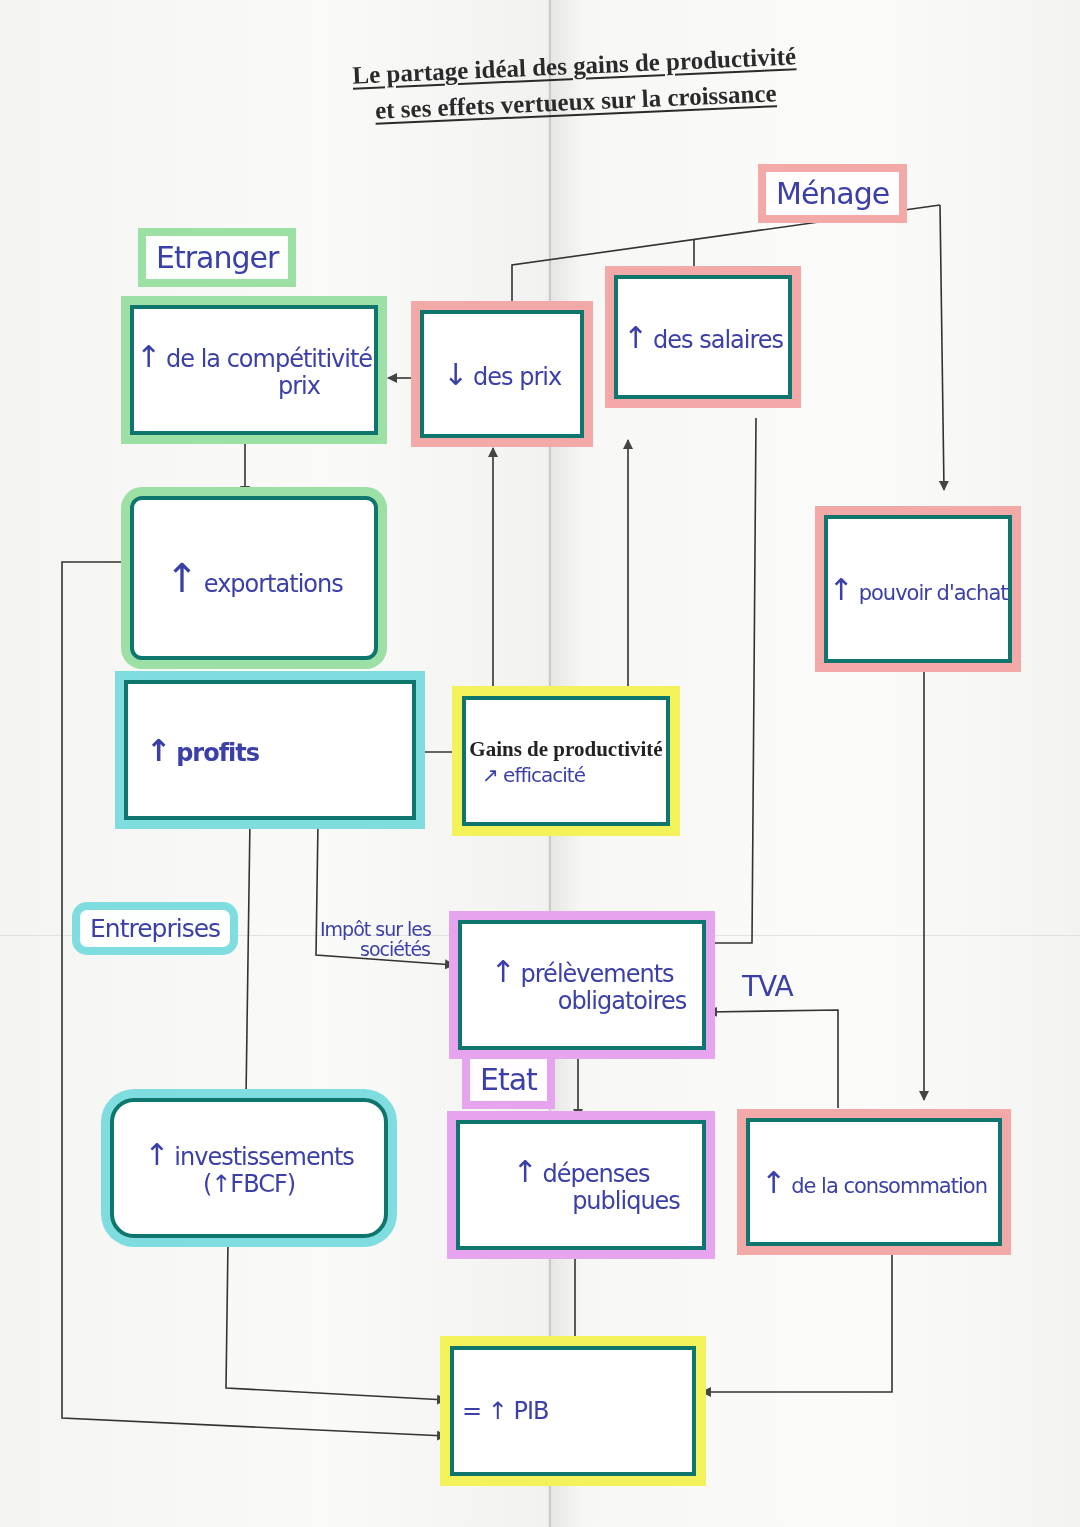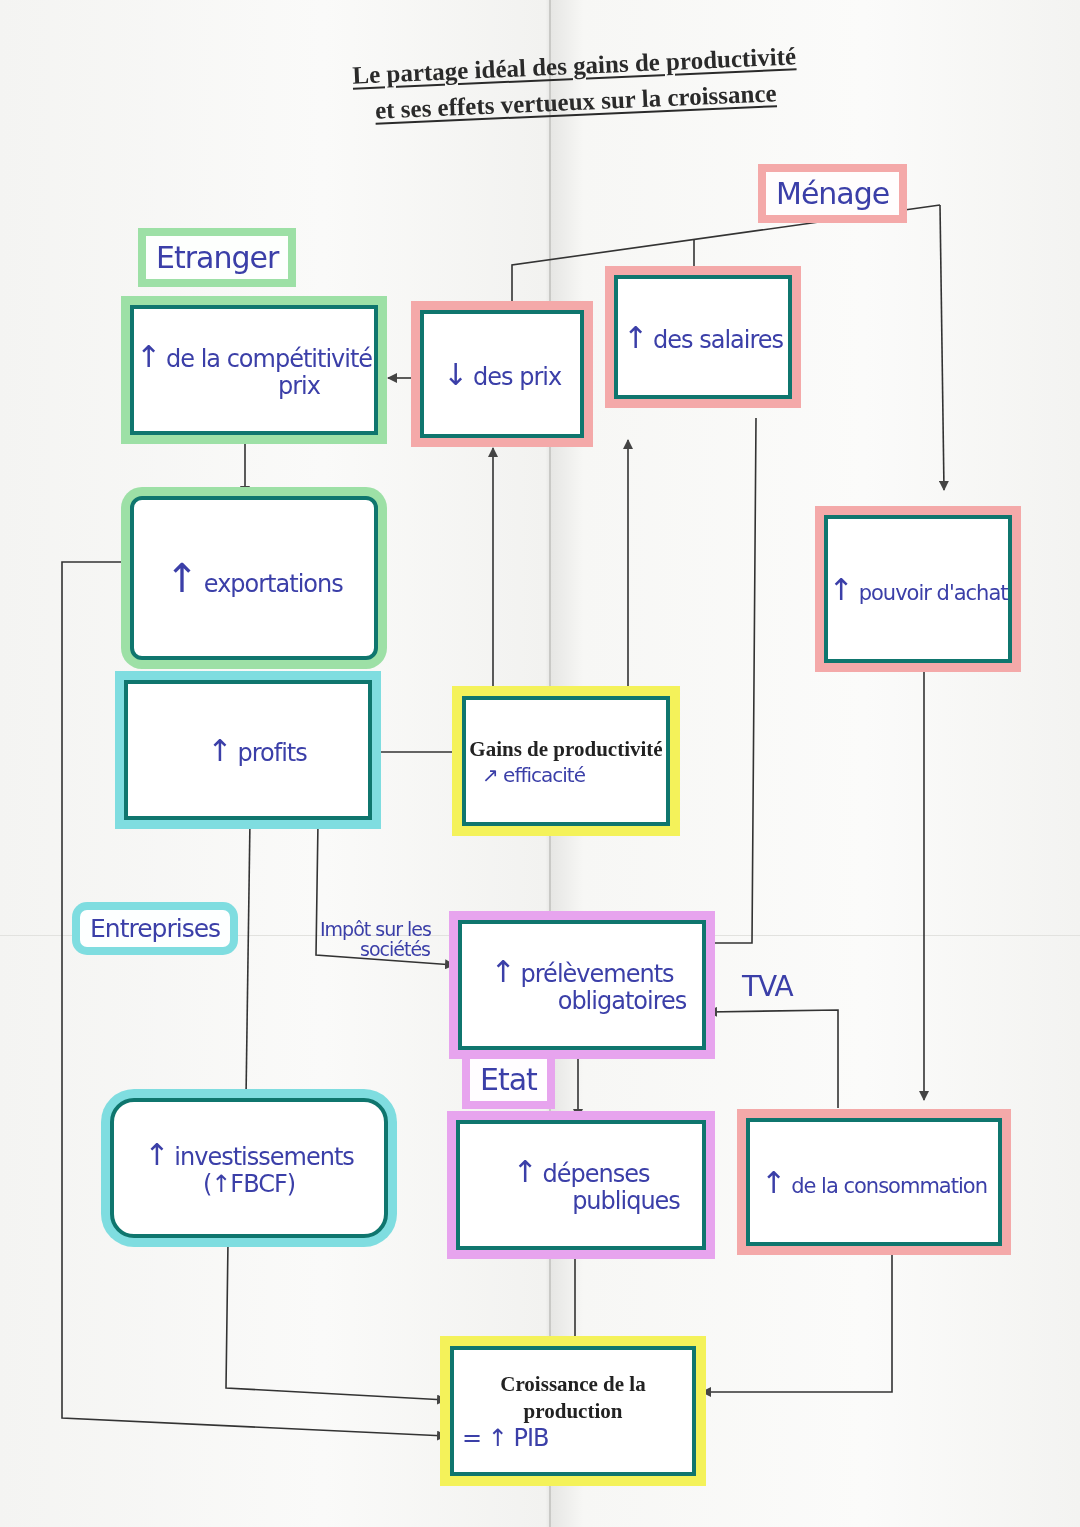--- a/index.html
+++ b/index.html
@@ -137,21 +137,21 @@
 </div>
 
 <div class="box hl-green" style="left:130px;top:496px;width:248px;height:164px;border-radius:12px;">
   <div class="hand"><span class="arr" style="font-size:40px;">↑</span><span>exportations</span></div>
 </div>
 
 <div class="box hl-red" style="left:824px;top:515px;width:188px;height:148px;">
   <div class="hand" style="font-size:21px;"><span class="arr">↑</span><span>pouvoir d'achat</span></div>
 </div>
 
-<div class="box hl-cyan" style="left:124px;top:680px;width:248px;height:140px;justify-content:center;padding-left:18px;">
+<div class="box hl-cyan" style="left:124px;top:680px;width:292px;height:140px;justify-content:flex-start;padding-left:18px;font-weight:bold;">
   <div class="hand"><span class="arr">↑</span><span>profits</span></div>
 </div>
 
 <div class="box hl-yellow" style="left:462px;top:696px;width:208px;height:130px;flex-direction:column;">
   <div class="printed">Gains de productivité</div>
   <div class="hand" style="font-size:20px;align-self:flex-start;margin-left:16px;">↗ efficacité</div>
 </div>
 
 <div class="box hl-purple" style="left:458px;top:920px;width:248px;height:130px;">
   <div class="hand">
@@ -172,21 +172,20 @@
     <span class="arr">↑</span><span>dépenses</span><br>
     <span style="margin-left:90px;">publiques</span>
   </div>
 </div>
 
 <div class="box hl-red" style="left:746px;top:1118px;width:256px;height:128px;">
   <div class="hand" style="font-size:21px;"><span class="arr">↑</span><span>de la consommation</span></div>
 </div>
 
 <div class="box hl-yellow" style="left:450px;top:1346px;width:246px;height:130px;flex-direction:column;">
-  <div class="printed" style="width:160px;">Croissance de la production</div>
   <div class="hand" style="align-self:flex-start;margin-left:8px;">= ↑ PIB</div>
 </div>
 
 <div class="edge-text" style="left:320px;top:920px;">
   <span>Impôt sur les</span><br>
   <span style="margin-left:40px;">sociétés</span>
 </div>
 <div class="edge-text" style="left:742px;top:972px;font-size:28px;">TVA</div>
 
 </body></html>

